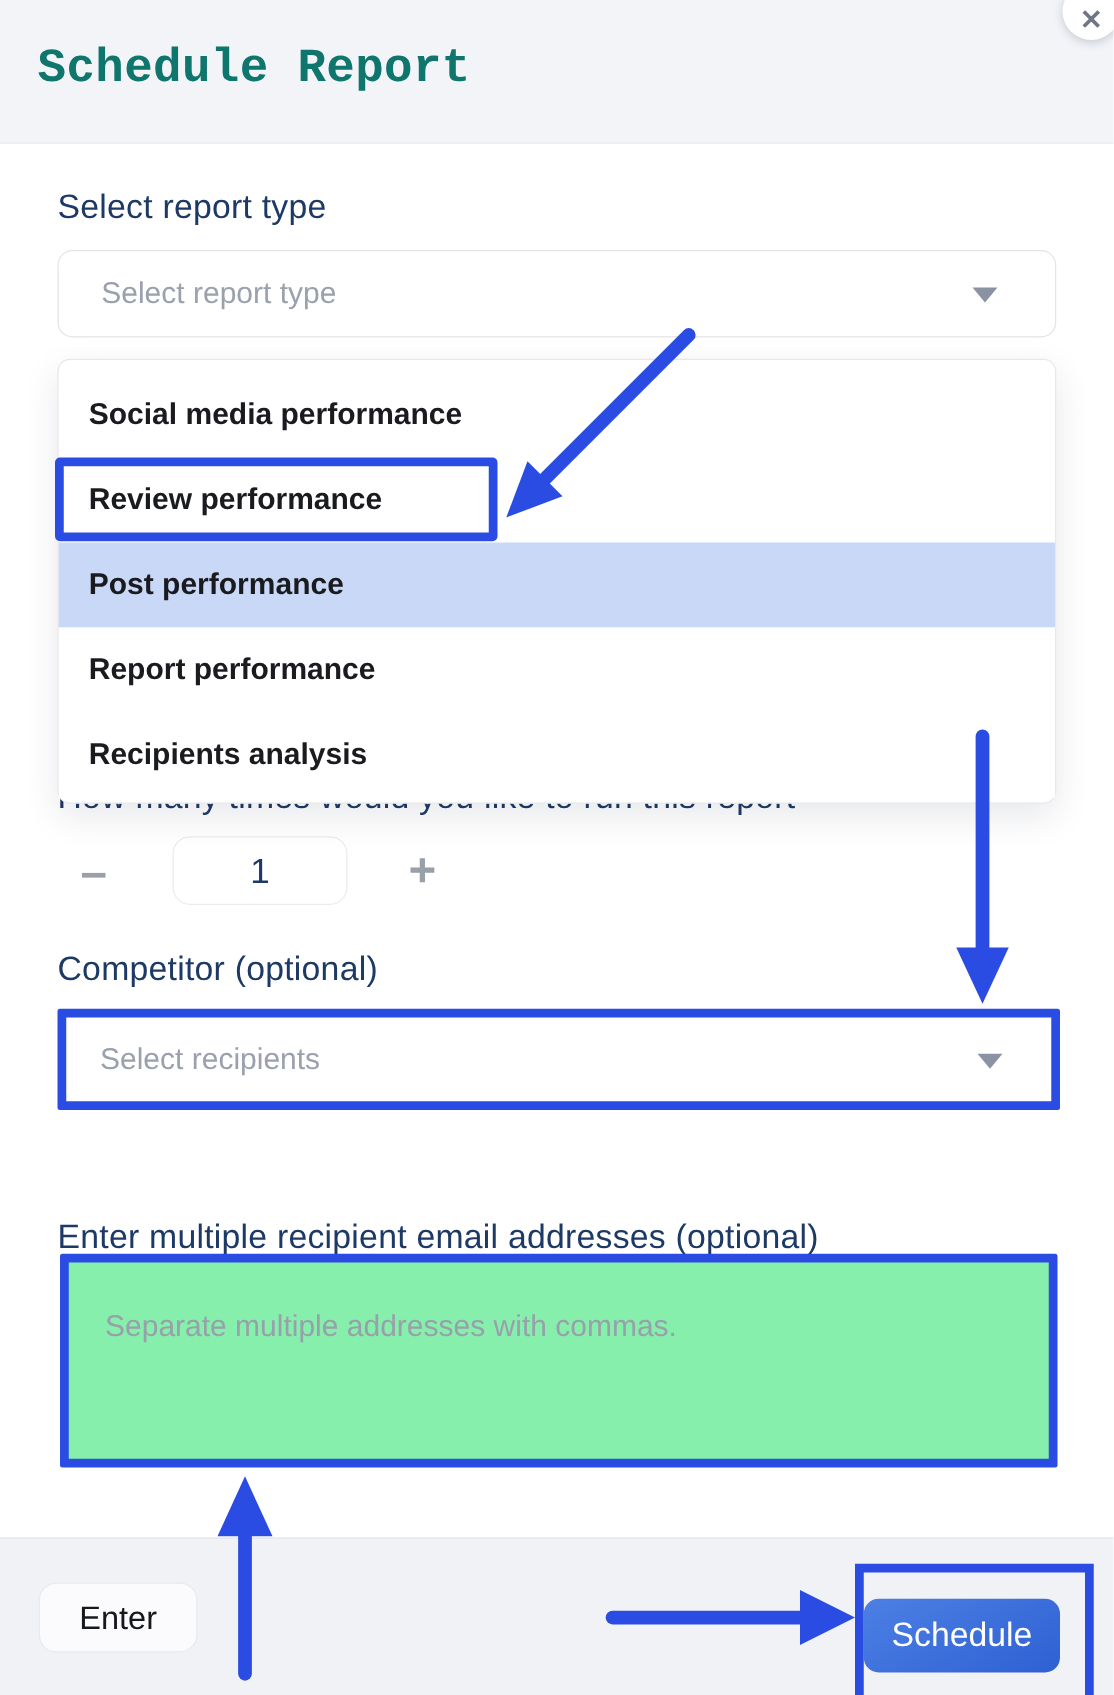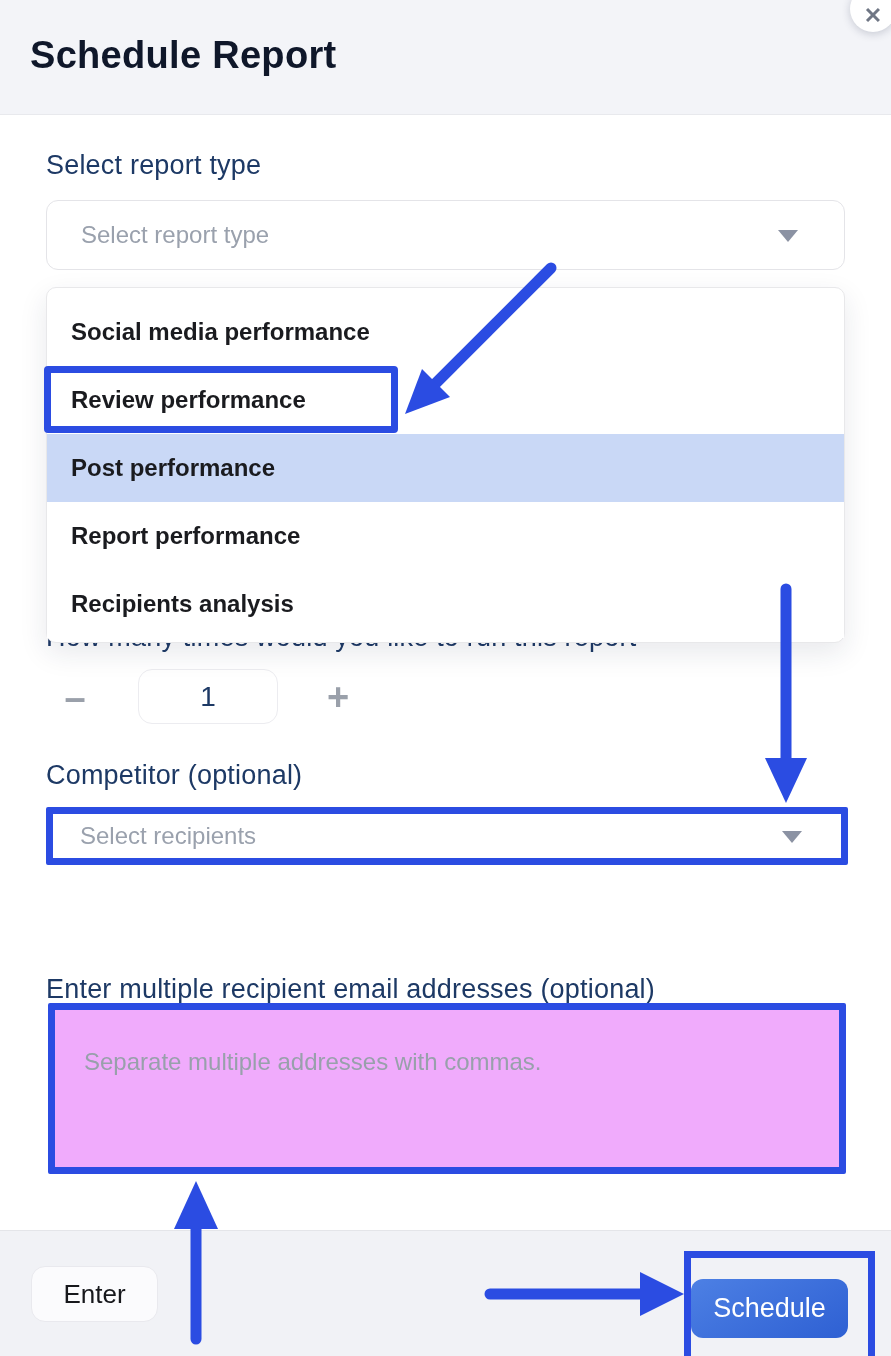--- a/index.html
+++ b/index.html
@@ -13,21 +13,21 @@
     font-family: "Liberation Sans", sans-serif;
   }
 
   
   .modal-header {
     position: absolute; left: 0; top: 0; width: 891px; height: 115px;
     background: #f3f4f8; border-bottom: 1px solid #e8e9ed;
   }
   .modal-title {
     position: absolute; left: 30px; top: 34px;
-    font-size: 38px; font-weight: 700; color: #0f172a; letter-spacing: 0.3px;
+    font-size: 38px; font-weight: 700; color: #0f766e; letter-spacing: 0.3px; font-family: Liberation Mono, monospace;
   }
   .close-circle {
     position: absolute; left: 850px; top: -14px; width: 46px; height: 46px;
     background: #ffffff; border-radius: 50%;
     box-shadow: 0 2px 8px rgba(40,50,80,0.22);
     display: flex; align-items: center; justify-content: center;
   }
   .close-x { font-size: 22px; font-weight: 700; color: #6f7684; margin-top: 14px; }
 
   
@@ -77,32 +77,32 @@
     position: absolute; left: 138px; top: 669px; width: 140px; height: 55px;
     border: 1px solid #ececf0; border-radius: 14px; background: #ffffff;
     text-align: center; font-size: 28px; color: #1d3965;
     font-family: "Liberation Sans", sans-serif; outline: none;
   }
 
   
   .annotation-border { border: 7px solid #2b4ce2; position: absolute; z-index: 10; }
   .anno-option { left: 44px; top: 366px; width: 354px; height: 67px; border-radius: 4px; background: transparent; }
   .anno-recipients {
-    left: 46px; top: 807px; width: 802px; height: 58px; background: #ffffff;
+    left: 46px; top: 807px; width: 802px; height: 81px; background: #ffffff;
     display: flex; align-items: center; padding-left: 27px; border-radius: 2px;
   }
   .anno-schedule {
     left: 684px; top: 1251px; width: 191px; height: 114px; border-radius: 0;
     display: flex; align-items: center; background: transparent;
   }
 
   
   .email-textarea {
     position: absolute; left: 48px; top: 1003px; width: 798px; height: 171px;
-    border: 7px solid #2b4ce2; border-radius: 2px; background: #f0abfc;
+    border: 7px solid #2b4ce2; border-radius: 2px; background: #86efac;
     padding: 38px 20px 10px 29px; font-size: 24px; color: #333;
     font-family: "Liberation Sans", sans-serif; resize: none; outline: none; z-index: 10;
   }
   .email-textarea::placeholder { color: #98a0ab; }
 
   
   .modal-footer {
     position: absolute; left: 0; top: 1230px; width: 891px; height: 126px;
     background: #f1f2f6; border-top: 1px solid #e4e5e9;
   }

